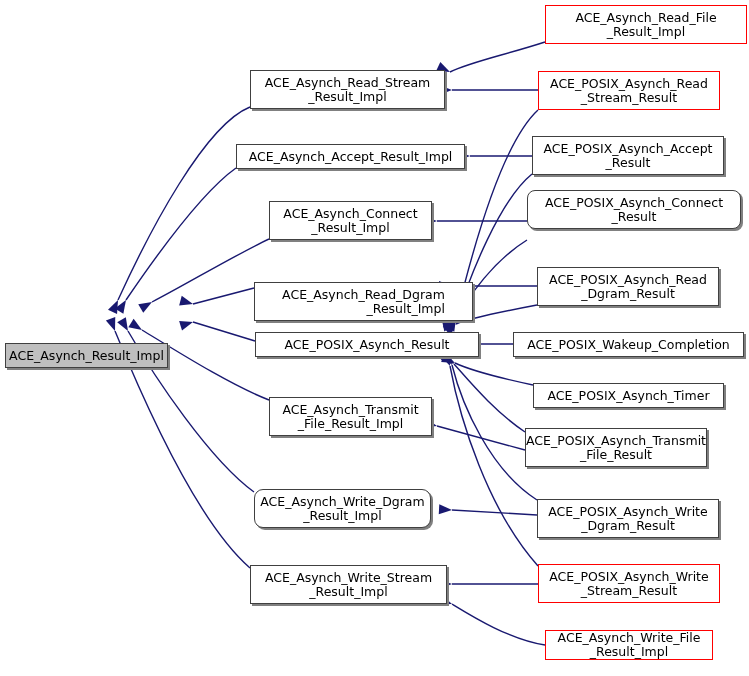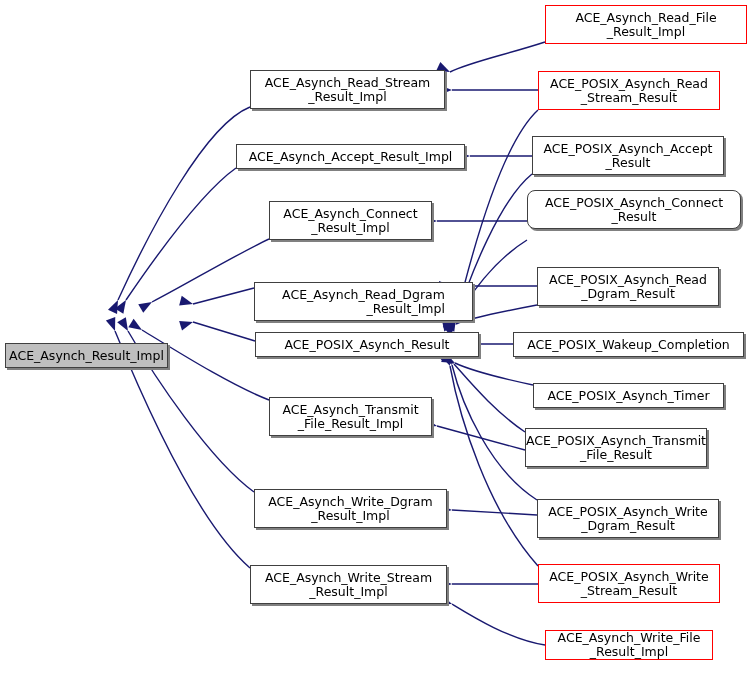--- a/index.html
+++ b/index.html
@@ -119,21 +119,21 @@
       <div class="node dark shadow" style="left: 250px; top: 70px; width: 195px; height: 39px;"><span class="node-label">ACE_Asynch_Read_Stream
 _Result_Impl</span></div>
       <div class="node dark shadow" style="left: 236px; top: 144px; width: 229px; height: 25px;"><span class="node-label">ACE_Asynch_Accept_Result_Impl</span></div>
       <div class="node dark shadow" style="left: 269px; top: 201px; width: 163px; height: 39px;"><span class="node-label">ACE_Asynch_Connect
 _Result_Impl</span></div>
       <div class="node dark shadow" style="left: 254px; top: 282px; width: 219px; height: 39px; text-align: right;"><span class="node-label">ACE_Asynch_Read_Dgram
 _Result_Impl</span></div>
       <div class="node dark shadow" style="left: 255px; top: 332px; width: 224px; height: 25px;"><span class="node-label">ACE_POSIX_Asynch_Result</span></div>
       <div class="node dark shadow" style="left: 269px; top: 397px; width: 163px; height: 39px;"><span class="node-label">ACE_Asynch_Transmit
 _File_Result_Impl</span></div>
-      <div class="node dark shadow" style="left: 254px; top: 489px; width: 193px; height: 39px;"><span class="node-label">ACE_Asynch_Write_Dgram
+      <div class="node dark shadow" style="left: 254px; top: 489px; width: 177px; height: 39px; border-radius: 9px;"><span class="node-label">ACE_Asynch_Write_Dgram
 _Result_Impl</span></div>
       <div class="node dark shadow" style="left: 250px; top: 565px; width: 197px; height: 39px;"><span class="node-label">ACE_Asynch_Write_Stream
 _Result_Impl</span></div>
       <div class="node red" style="left: 545px; top: 5px; width: 202px; height: 39px;"><span class="node-label">ACE_Asynch_Read_File
 _Result_Impl</span></div>
       <div class="node red" style="left: 538px; top: 71px; width: 182px; height: 39px;"><span class="node-label">ACE_POSIX_Asynch_Read
 _Stream_Result</span></div>
       <div class="node dark shadow" style="left: 532px; top: 136px; width: 192px; height: 39px;"><span class="node-label">ACE_POSIX_Asynch_Accept
 _Result</span></div>
       <div class="node dark shadow" style="left: 527px; top: 190px; width: 214px; height: 39px; border-radius: 8px;"><span class="node-label">ACE_POSIX_Asynch_Connect

